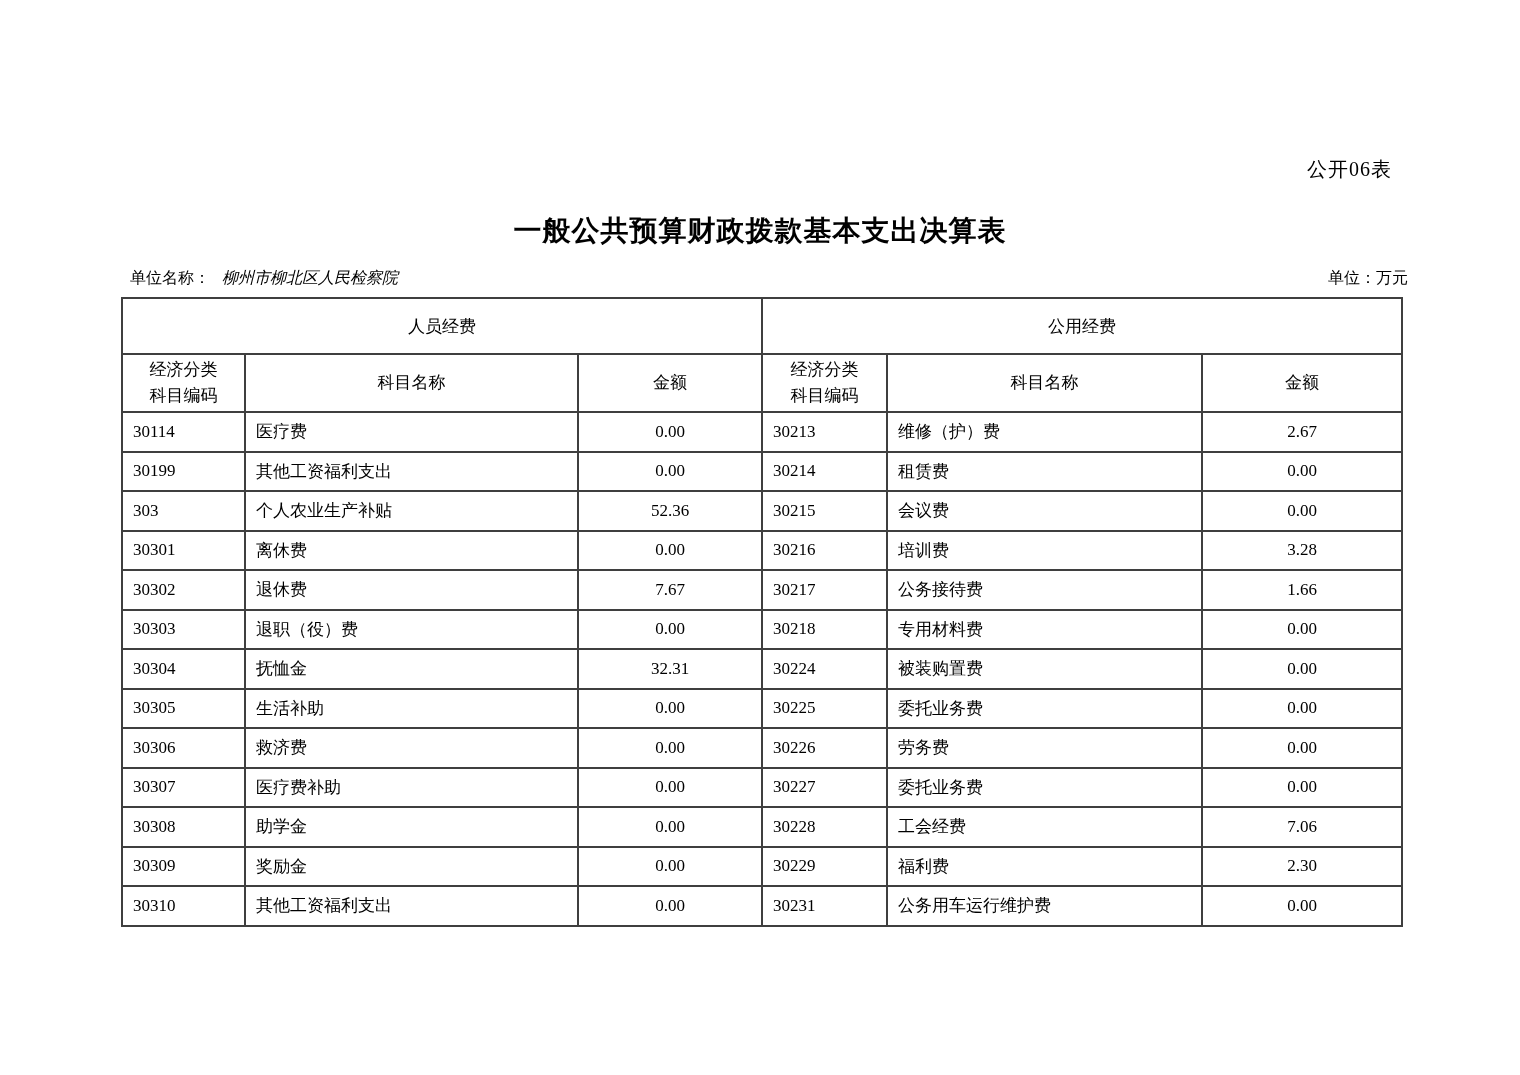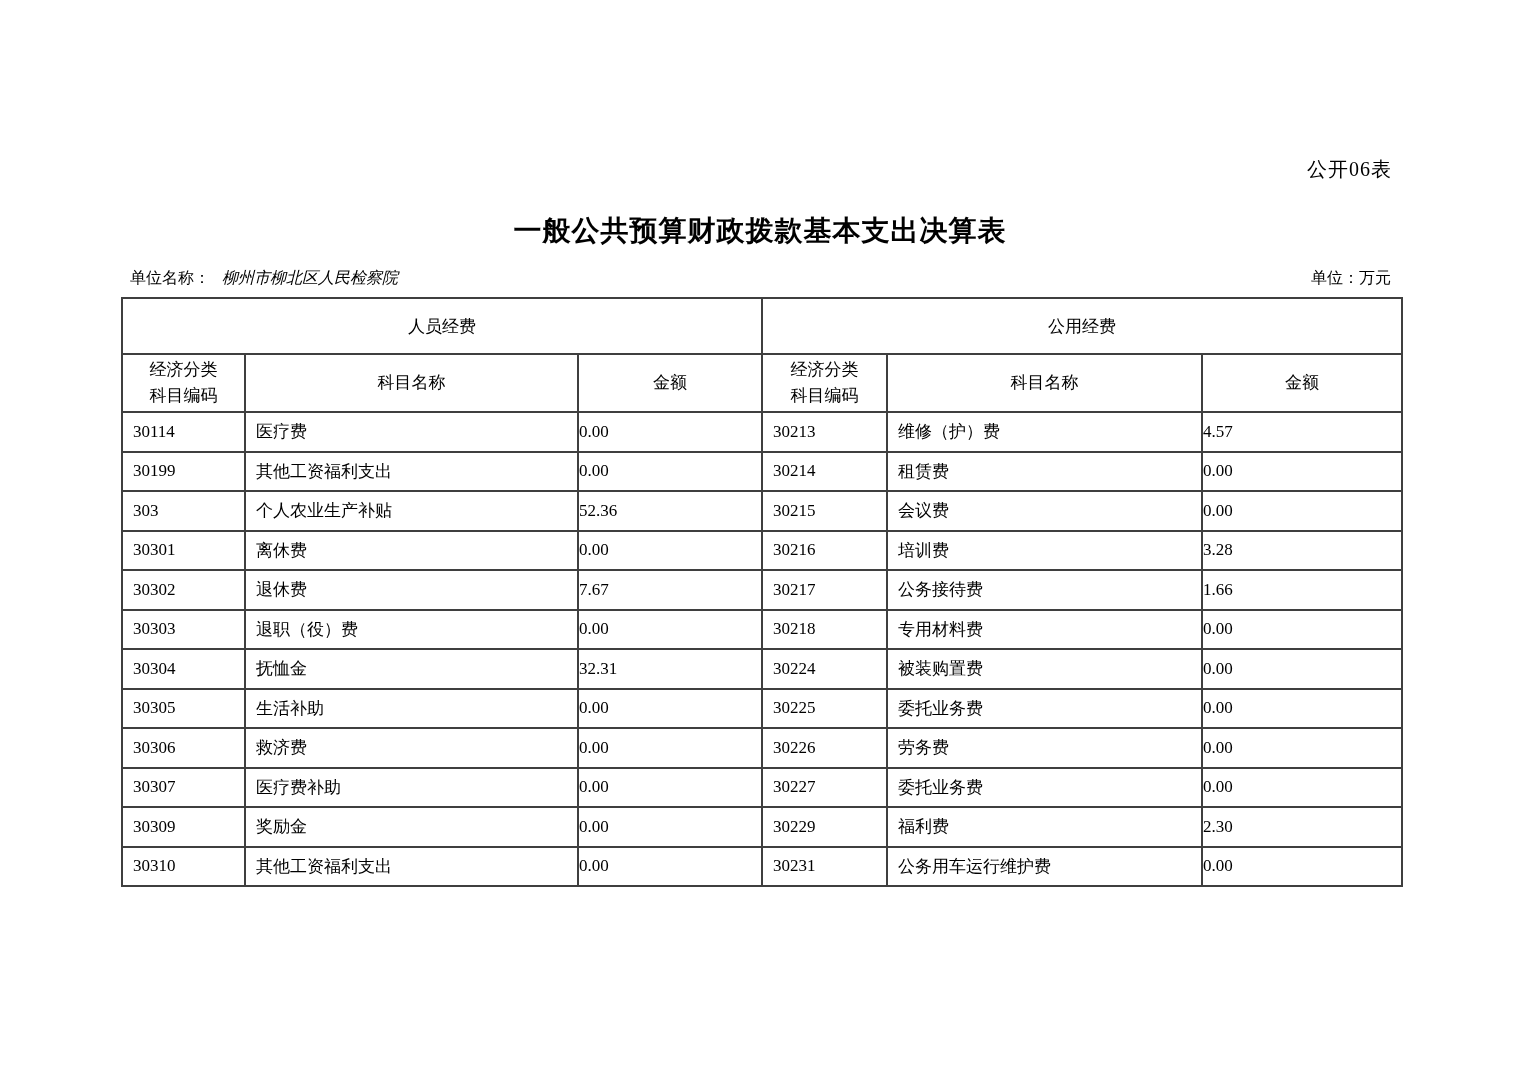--- a/index.html
+++ b/index.html
@@ -26,21 +26,21 @@
     width: 100%;
     text-align: center;
     font-size: 28px;
     font-weight: bold;
     letter-spacing: 1px;
   }
   .info-row {
     position: absolute;
     top: 268px;
     left: 130px;
-    right: 129px;
+    right: 112px;
     display: flex;
     justify-content: space-between;
     font-size: 16px;
   }
   .unit-name-wrap { display: flex; }
   .unit-name { margin-left: 12px; font-style: italic; }
   .table-wrap {
     position: absolute;
     top: 297px;
     left: 121px;
@@ -56,21 +56,21 @@
     font-weight: normal;
     vertical-align: middle;
     overflow: hidden;
     white-space: nowrap;
   }
   tr.section-row th { height: 56px; text-align: center; }
   tr.colhead-row th { height: 58px; text-align: center; line-height: 26px; }
   tr.data-row td { height: 39.5px; }
   td.code-cell   { text-align: left;  padding-left: 10px; border-radius: 14px; }
   td.name-cell   { text-align: left;  padding-left: 10px; }
-  td.amount-cell { text-align: left; }
+  td.amount-cell { text-align: center; }
 </style>
 </head>
 <body>
 
 <div class="form-label">公开06表</div>
 
 <div class="doc-title">一般公共预算财政拨款基本支出决算表</div>
 
 <div class="info-row">
   <div class="unit-name-wrap">
@@ -109,21 +109,21 @@
         <th>科目名称</th>
         <th>金额</th>
       </tr>
 
       <tr class="data-row">
         <td class="code-cell">30114</td>
         <td class="name-cell">医疗费</td>
         <td class="amount-cell">0.00</td>
         <td class="code-cell">30213</td>
         <td class="name-cell">维修（护）费</td>
-        <td class="amount-cell">4.57</td>
+        <td class="amount-cell">2.67</td>
       </tr>
       <tr class="data-row">
         <td class="code-cell">30199</td>
         <td class="name-cell">其他工资福利支出</td>
         <td class="amount-cell">0.00</td>
         <td class="code-cell">30214</td>
         <td class="name-cell">租赁费</td>
         <td class="amount-cell">0.00</td>
       </tr>
       <tr class="data-row">
@@ -184,20 +184,28 @@
       </tr>
       <tr class="data-row">
         <td class="code-cell">30307</td>
         <td class="name-cell">医疗费补助</td>
         <td class="amount-cell">0.00</td>
         <td class="code-cell">30227</td>
         <td class="name-cell">委托业务费</td>
         <td class="amount-cell">0.00</td>
       </tr>
       <tr class="data-row">
+        <td class="code-cell">30308</td>
+        <td class="name-cell">助学金</td>
+        <td class="amount-cell">0.00</td>
+        <td class="code-cell">30228</td>
+        <td class="name-cell">工会经费</td>
+        <td class="amount-cell">7.06</td>
+      </tr>
+      <tr class="data-row">
         <td class="code-cell">30309</td>
         <td class="name-cell">奖励金</td>
         <td class="amount-cell">0.00</td>
         <td class="code-cell">30229</td>
         <td class="name-cell">福利费</td>
         <td class="amount-cell">2.30</td>
       </tr>
       <tr class="data-row">
         <td class="code-cell">30310</td>
         <td class="name-cell">其他工资福利支出</td>

